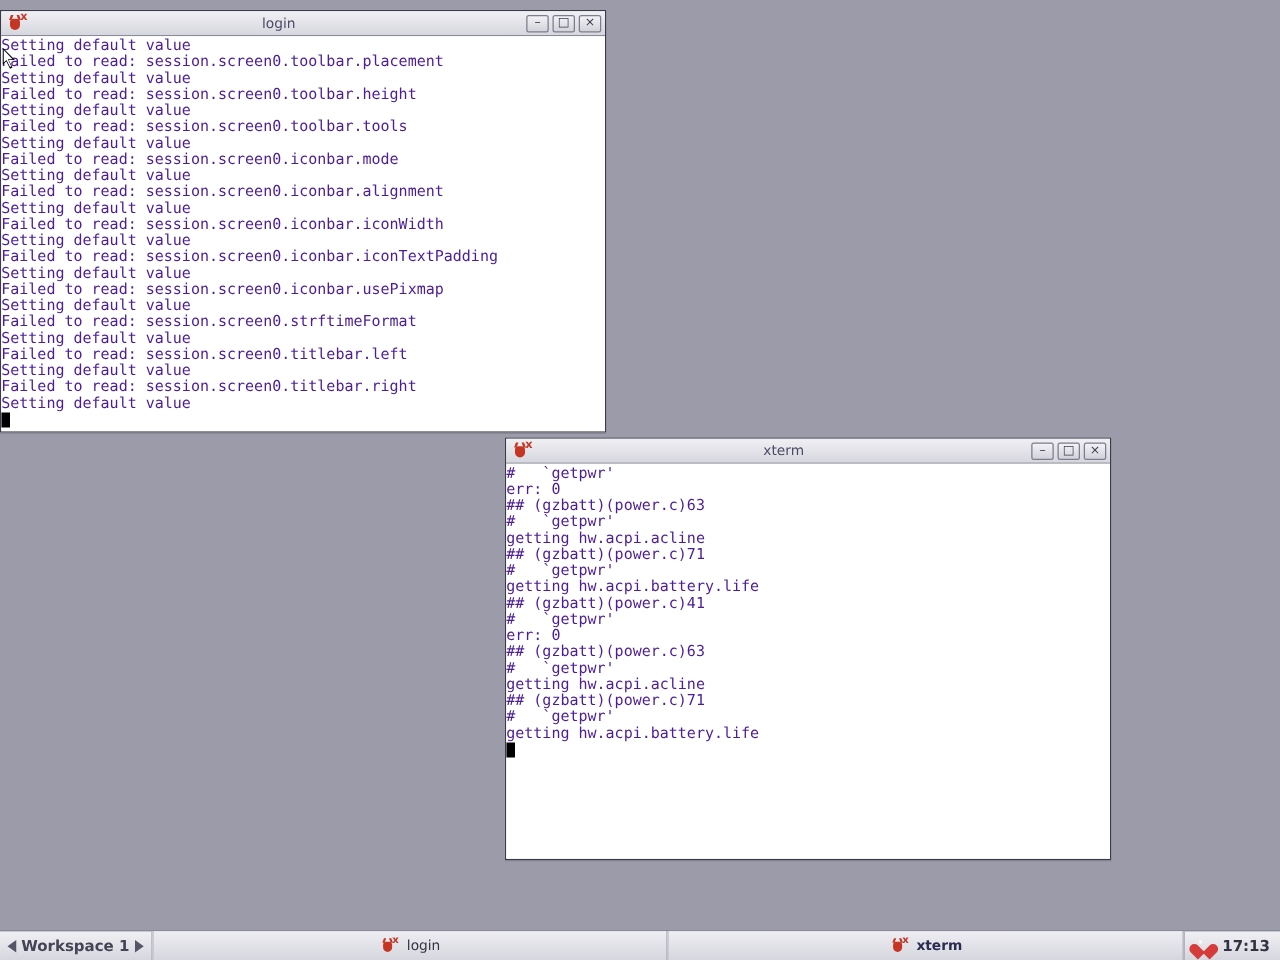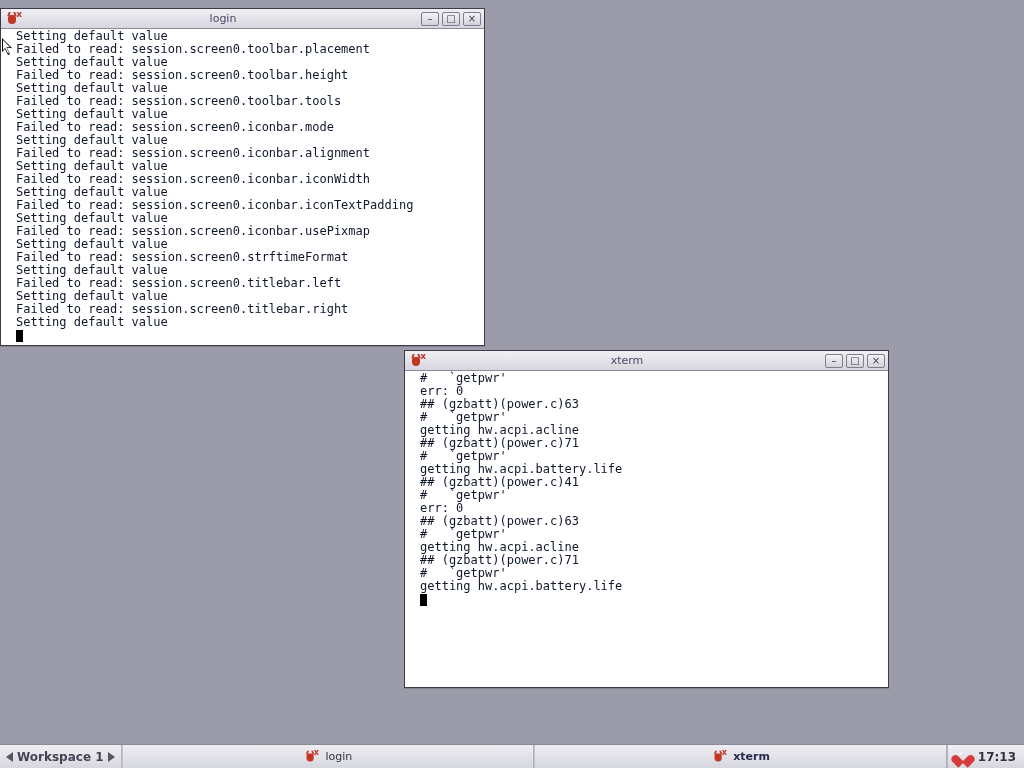--- a/index.html
+++ b/index.html
@@ -53,25 +53,25 @@
     border-radius: 2px;
     display: flex; align-items: center; justify-content: center;
     font-size: 10px; line-height: 1;
     color: #3d3d50;
     cursor: default;
   }
 
   .term-body {
     flex: 1;
     background: #ffffff;
-    color: #0f172a;
+    color: #4c1d95;
     font-family: "DejaVu Sans Mono", "Liberation Mono", monospace;
     font-size: 12px;
     line-height: 13px;
-    padding: 1px 15px;
+    padding: 1px 0;
     white-space: pre;
     overflow: hidden;
     position: relative;
   }
   .term-body .cursor {
     display: inline-block;
     width: 7px; height: 12px;
     background: #000;
     vertical-align: text-bottom;
   }

